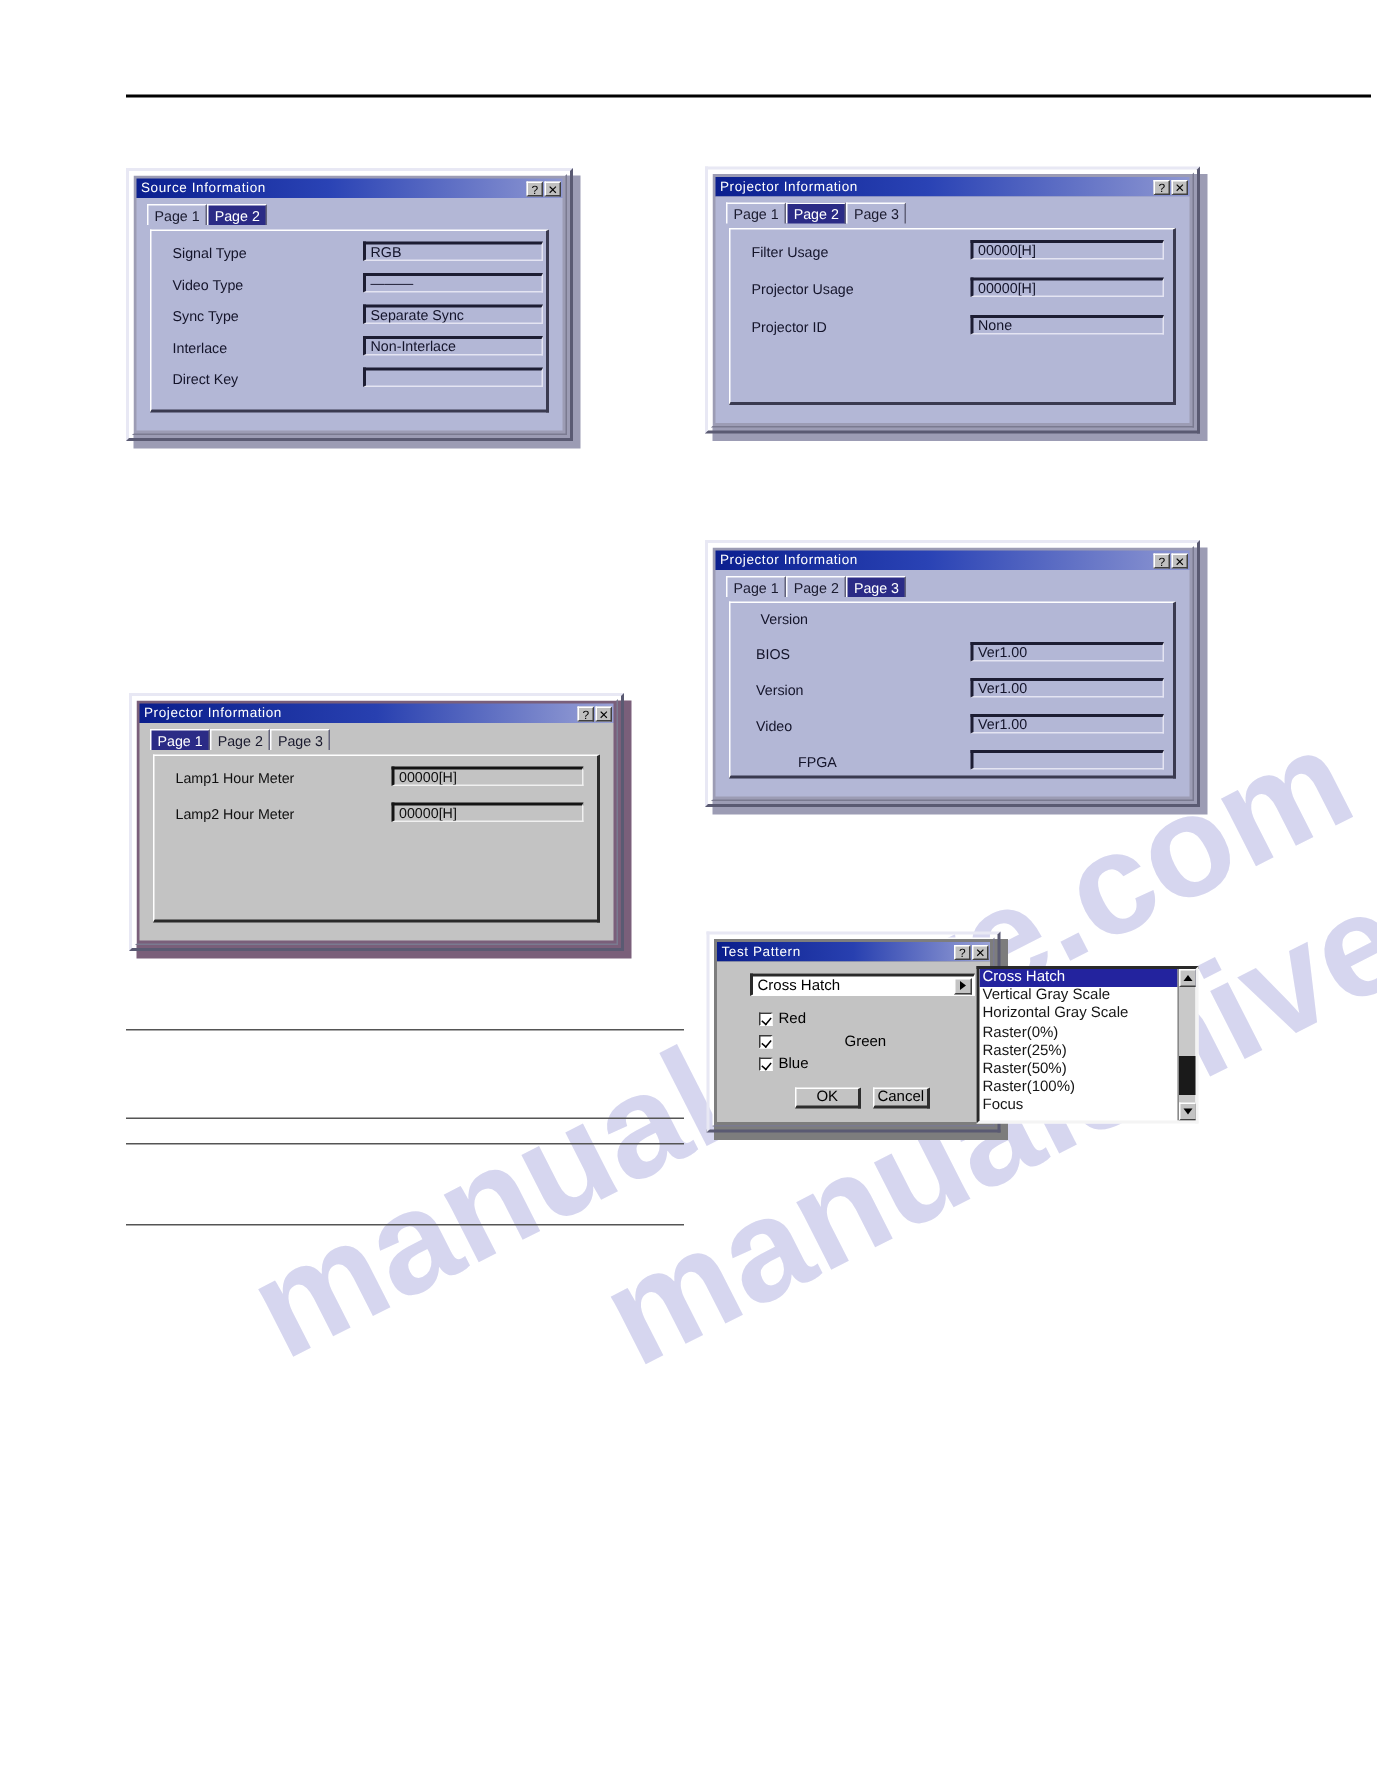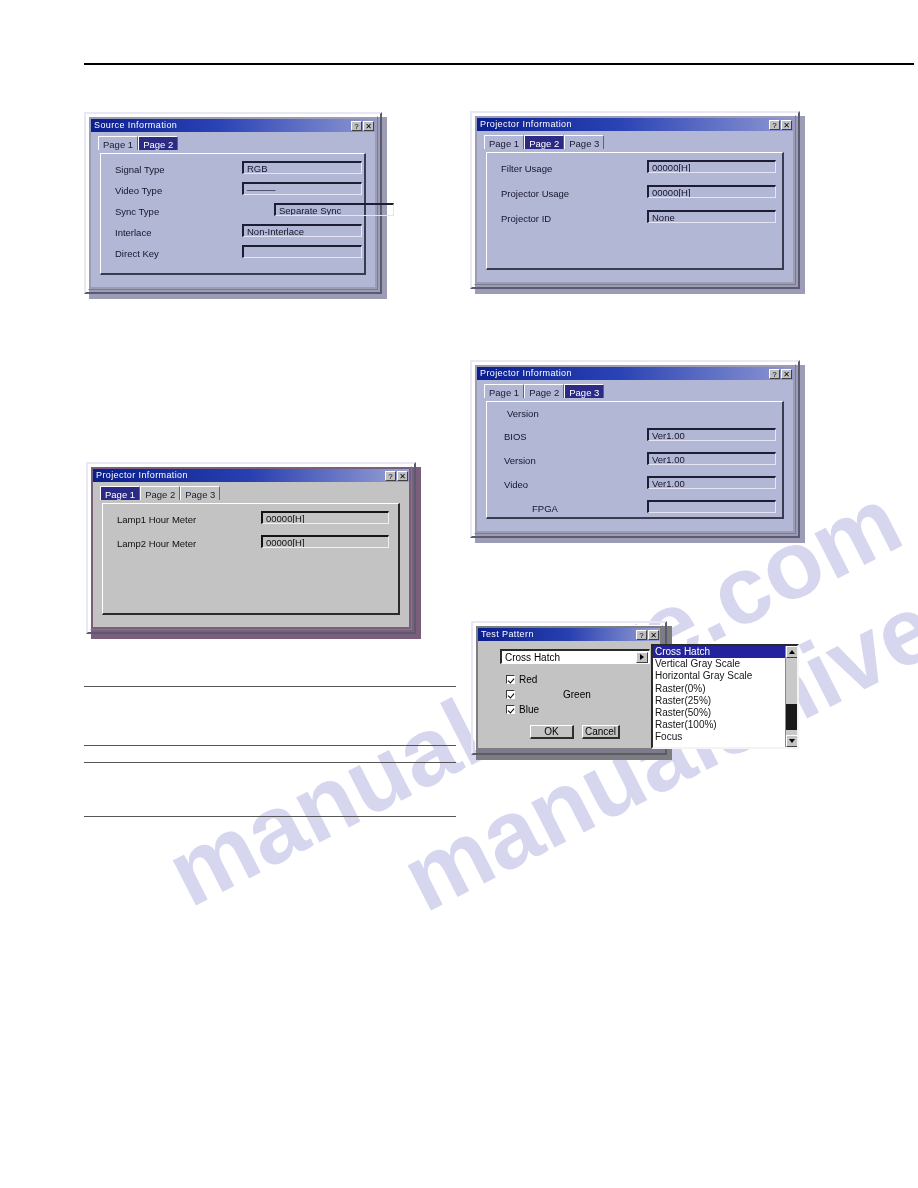--- a/index.html
+++ b/index.html
@@ -192,21 +192,21 @@
           <div class="fld" style="left:141px;top:7px;width:120px;">RGB</div>
 
           <div class="row" style="left:14px;top:31px;">
             <span class="lbl">Video Type</span>
             </div>
           <div class="fld" style="left:141px;top:28px;width:120px;">———</div>
 
           <div class="row" style="left:14px;top:52px;">
             <span class="lbl">Sync Type</span>
             </div>
-          <div class="fld" style="left:141px;top:49px;width:120px;margin-left:32px;">Separate Sync</div>
+          <div class="fld" style="left:141px;top:49px;width:120px;">Separate Sync</div>
 
           <div class="row" style="left:14px;top:73px;">
             <span class="lbl">Interlace</span>
             </div>
           <div class="fld" style="left:141px;top:70px;width:120px;">Non-Interlace</div>
 
           <div class="row" style="left:14px;top:94px;">
             <span class="lbl">Direct Key</span>
             </div>
           <div class="fld" style="left:141px;top:91px;width:120px;"></div>

